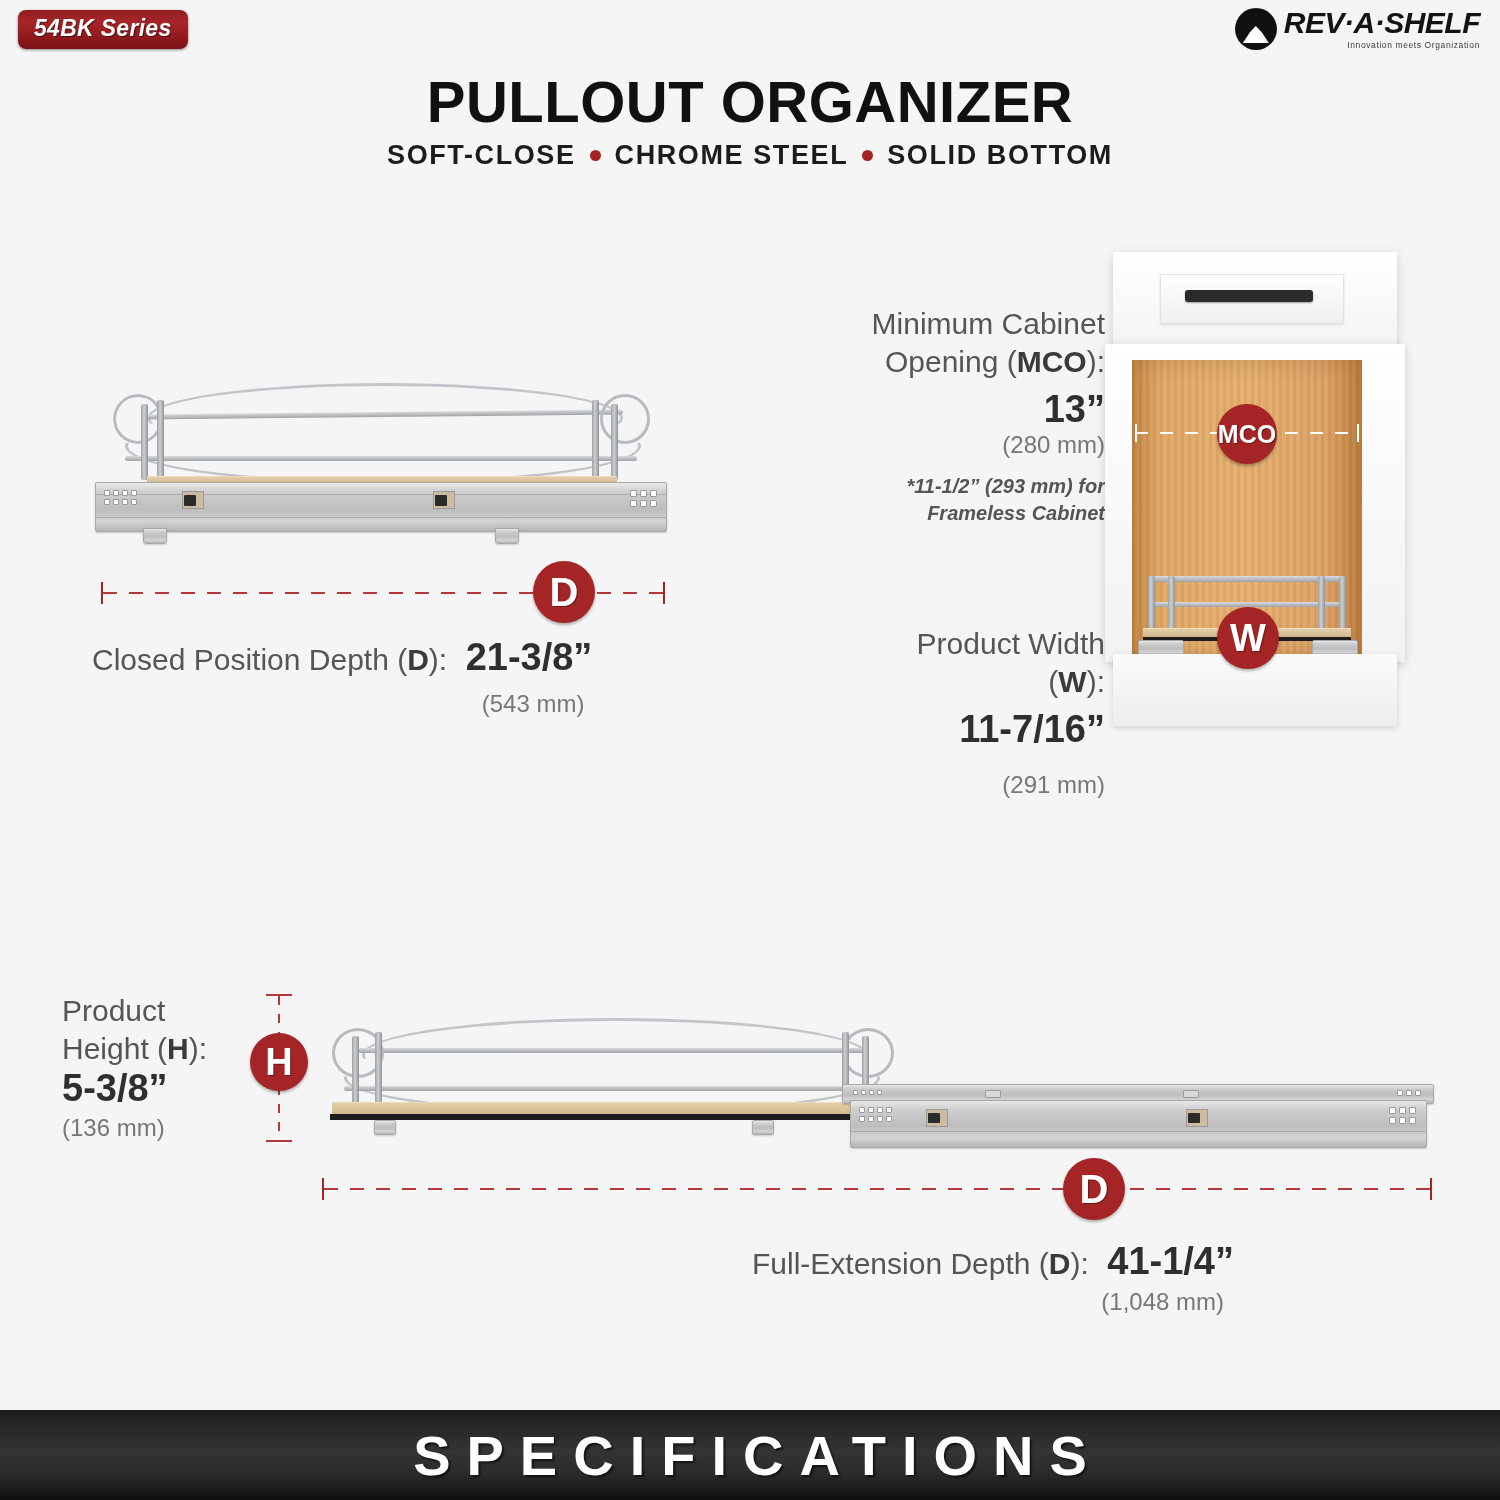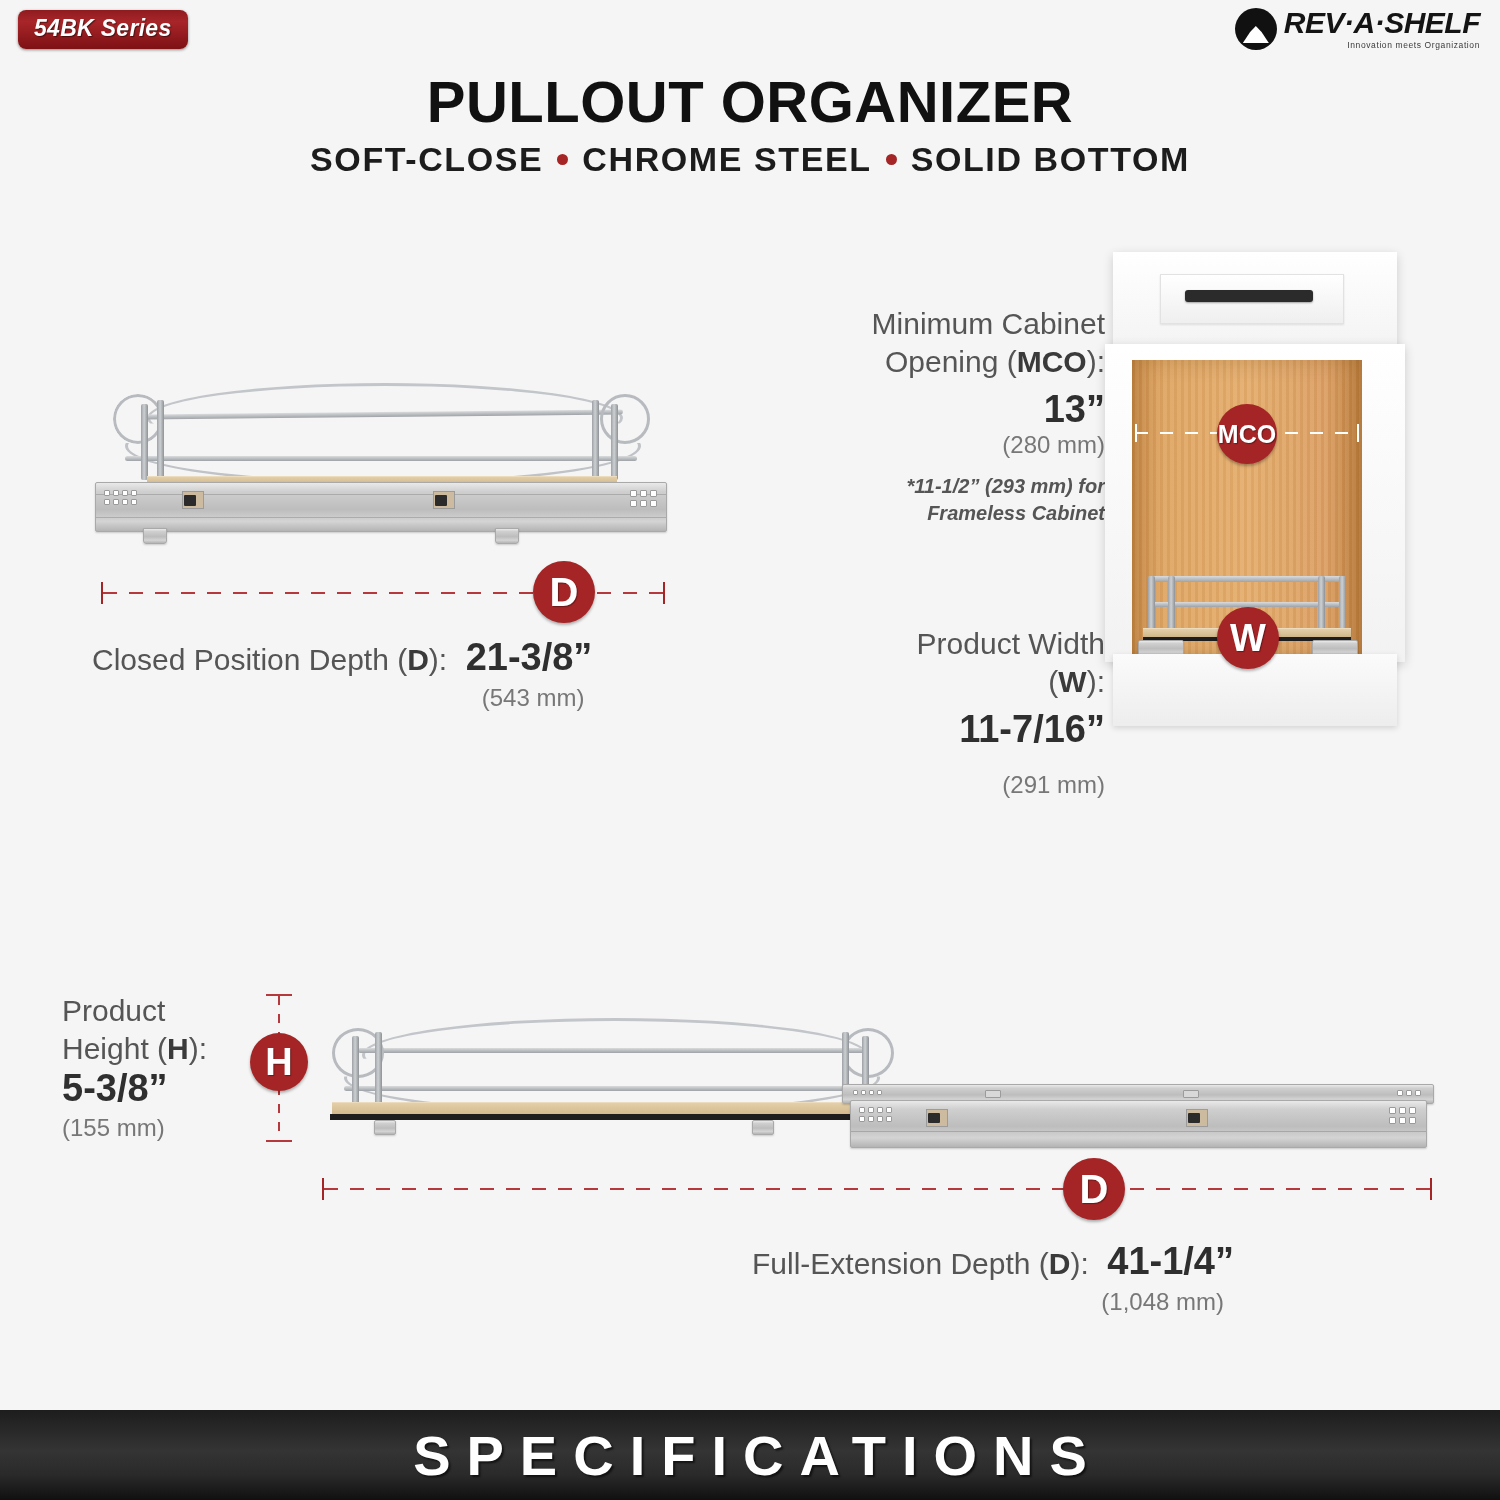--- a/index.html
+++ b/index.html
@@ -38,21 +38,21 @@
   .brand-name{font-size:30px;font-weight:bold;font-style:italic;color:#141414;letter-spacing:-.5px;white-space:nowrap;}
   .brand-tag{font-size:8.5px;color:#3a3a3a;letter-spacing:.6px;text-align:right;margin-top:3px;white-space:nowrap;}
 
   .title{
     left:0;right:0;top:68px;text-align:center;
     font-size:58px;font-weight:bold;color:#111;
     letter-spacing:.5px;
   }
   .subtitle{
     left:0;right:0;top:140px;text-align:center;
-    font-size:34px;font-weight:bold;color:#1c1c1c;
+    font-size:27px;font-weight:bold;color:#1c1c1c;
     letter-spacing:1.6px;
     display:flex;justify-content:center;align-items:center;gap:14px;
   }
   .sep-dot{width:11px;height:11px;border-radius:50%;background:#a52426;display:inline-block;}
 
   
   .dim-badge{
     border-radius:50%;
     background:#a52426;
     color:#fff;font-weight:bold;
@@ -233,21 +233,21 @@
   <div class="abs tick" style="left:663px;top:582px;height:22px;"></div>
   <div class="abs dim-badge" style="left:533px;top:561px;width:62px;height:62px;font-size:40px;">
     <span>D</span>
   </div>
 
   <div class="abs cap" style="left:92px;top:636px;">
     <div>
       <span class="cap-main"><span>Closed Position Depth (</span><b>D</b><span>):</span></span>
       <span class="cap-val" style="margin-left:14px;">21-3/8”</span>
     </div>
-    <div class="cap-mm" style="text-align:right;padding-right:8px;margin-top:6px;">(543 mm)</div>
+    <div class="cap-mm" style="text-align:right;padding-right:8px;margin-top:12px;">(543 mm)</div>
   </div>
 
   <div class="abs" style="left:800px;top:305px;width:305px;text-align:right;">
     <div class="block-label">Minimum Cabinet</div>
     <div class="block-label"><span>Opening (</span><b>MCO</b><span>):</span></div>
     <div class="block-val" style="margin-top:8px;">13”</div>
     <div class="block-mm" style="margin-top:0;">(280 mm)</div>
     <div class="block-note" style="margin-top:14px;">*11-1/2” (293 mm) for</div>
     <div class="block-note">Frameless Cabinet</div>
   </div>
@@ -291,21 +291,21 @@
       <span>W</span>
     </div>
 
     <div class="cab-base" style="left:8px;top:402px;width:284px;height:72px;"></div>
   </div>
 
   <div class="abs" style="left:62px;top:992px;width:200px;">
     <div class="block-label">Product</div>
     <div class="block-label"><span>Height (</span><b>H</b><span>):</span></div>
     <div class="block-val" style="">5-3/8”</div>
-    <div class="block-mm" style="margin-top:4px;">(155 mm)</div>
+    <div class="block-mm" style="margin-top:4px;">(136 mm)</div>
   </div>
 
   <div class="abs htick" style="left:266px;top:994px;width:26px;"></div>
   <div class="abs vdimline" style="left:278px;top:996px;height:146px;"></div>
   <div class="abs htick" style="left:266px;top:1140px;width:26px;"></div>
   <div class="abs dim-badge" style="left:250px;top:1033px;width:58px;height:58px;font-size:38px;">
     <span>H</span>
   </div>
 
   <div class="abs" style="left:322px;top:1010px;width:1110px;height:140px;">

